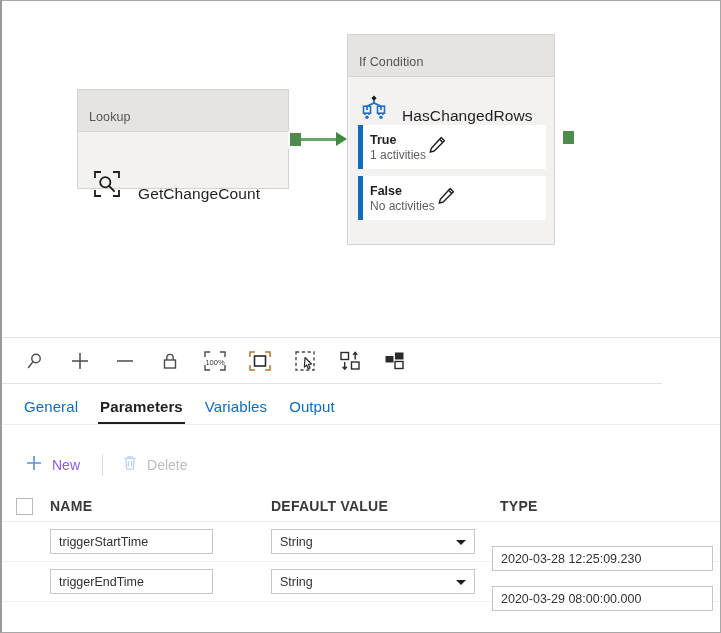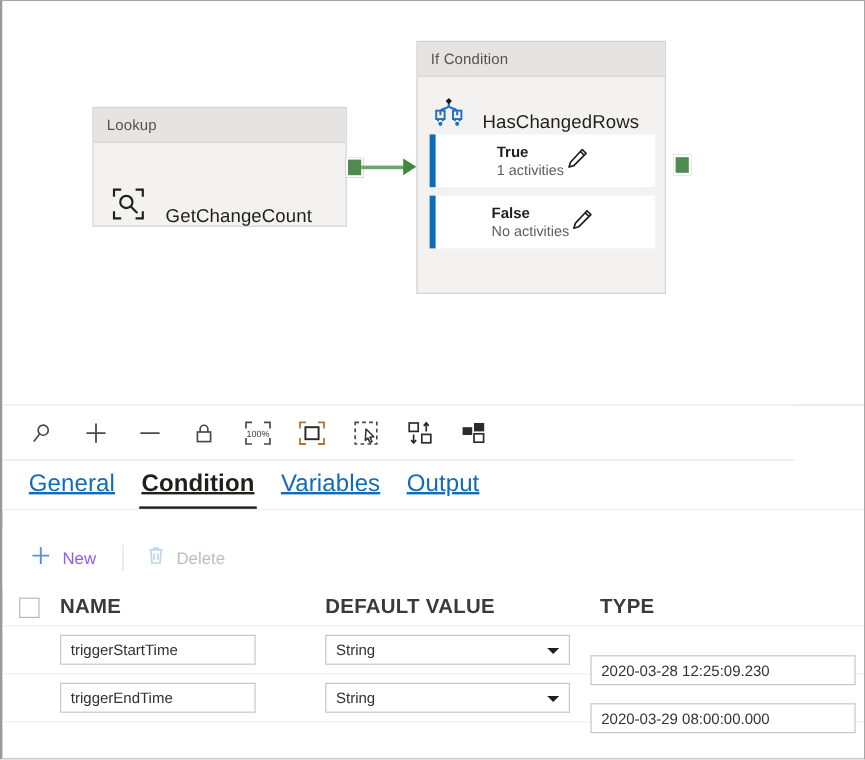--- a/index.html
+++ b/index.html
@@ -41,21 +41,21 @@
     position: absolute;
     background: #f3f2f1;
     border: 1px solid #d6d4d2;
     box-sizing: border-box;
   }
   .activity-header {
     background: #e6e4e2;
     border-bottom: 1px solid #d6d4d2;
     color: #56534f;
     font-size: 12.5px;
-    padding: 7px 11px 7px 11px;
+    padding: 20px 11px 7px 11px;
     box-sizing: border-box;
     letter-spacing: .1px;
   }
   .activity-body {
     display: flex;
     align-items: flex-end;
     box-sizing: border-box;
     border-radius: 21px;
   }
 
@@ -84,21 +84,21 @@
     color: #201f1e;
     letter-spacing: .1px;
   }
   .branch-list {
     padding: 0 8px 0 10px;
   }
   .branch {
     position: relative;
     display: flex;
     align-items: center;
-    justify-content: center;
+    justify-content: flex-start;
     background: #ffffff;
     height: 44px;
     margin-bottom: 7px;
     padding-left: 12px;
     padding-right: 10px;
     box-sizing: border-box;
   }
   .branch::before {
     content: "";
     position: absolute;
@@ -179,27 +179,26 @@
     width: 719px;
     height: 41px;
     display: flex;
     align-items: flex-end;
     padding-left: 11px;
     box-sizing: border-box;
     border-bottom: 1px solid #ededed;
     background: #ffffff;
   }
   .tab {
-    font-size: 20px;
+    font-size: 15px;
     color: #0f6cbd;
     padding: 0 11px 9px 11px;
     cursor: pointer;
     position: relative;
     letter-spacing: .1px;
-    text-decoration: underline;
   }
   .tab.active {
     color: #201f1e;
     font-weight: bold;
   }
   .tab.active::after {
     content: "";
     position: absolute;
     left: 9px;
     right: 9px;
@@ -249,21 +248,21 @@
   }
   .thead {
     display: flex;
     align-items: center;
     height: 31px;
     border-bottom: 1px solid #ededed;
     padding-left: 14px;
     box-sizing: border-box;
   }
   .th {
-    font-size: 17px;
+    font-size: 14px;
     font-weight: bold;
     color: #3b3a39;
     letter-spacing: .25px;
   }
   .col-check { width: 34px; flex: 0 0 34px; display:flex; align-items:center; }
   .col-name  { width: 221px; flex: 0 0 221px; }
   .col-type  { width: 221px; flex: 0 0 221px; }
   .col-value { flex: 1 1 auto; }
 
   .chk {
@@ -491,21 +490,21 @@
       <svg width="26" height="24" viewBox="0 0 26 24">
         <rect x="3.5" y="7" width="8" height="6.5" fill="#2b2b2b"></rect>
         <rect x="13" y="3.5" width="8.5" height="7" fill="#2b2b2b"></rect>
         <rect x="13" y="12.5" width="8" height="7" fill="none" stroke="#2b2b2b" stroke-width="1.4"></rect>
       </svg>
     </div>
   </div>
 
   <div class="tabs">
     <div class="tab">General</div>
-    <div class="tab active">Condition</div>
+    <div class="tab active">Parameters</div>
     <div class="tab">Variables</div>
     <div class="tab">Output</div>
   </div>
 
   <div class="commandbar">
     <div class="cmd">
       <span>
         <svg width="20" height="20" viewBox="0 0 20 20">
           <g stroke="#5b8fd6" stroke-width="1.6">
             <path d="M10 3 V17 M3 10 H17"></path>

